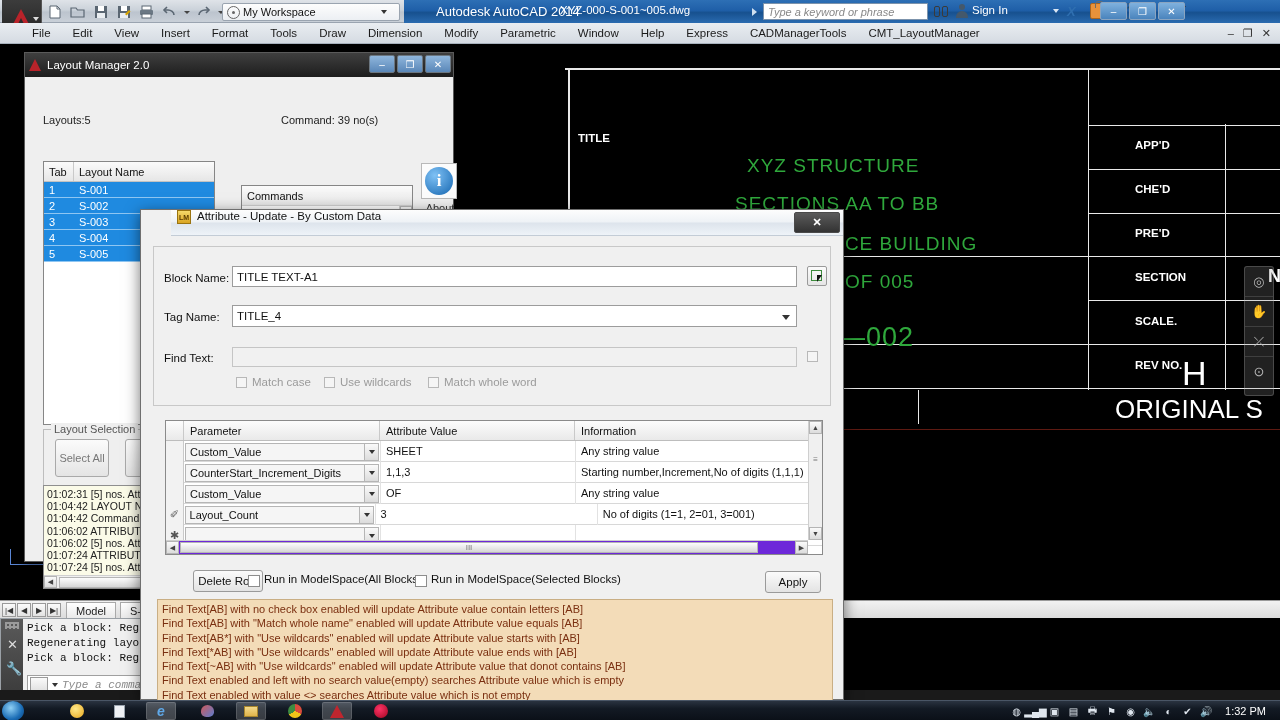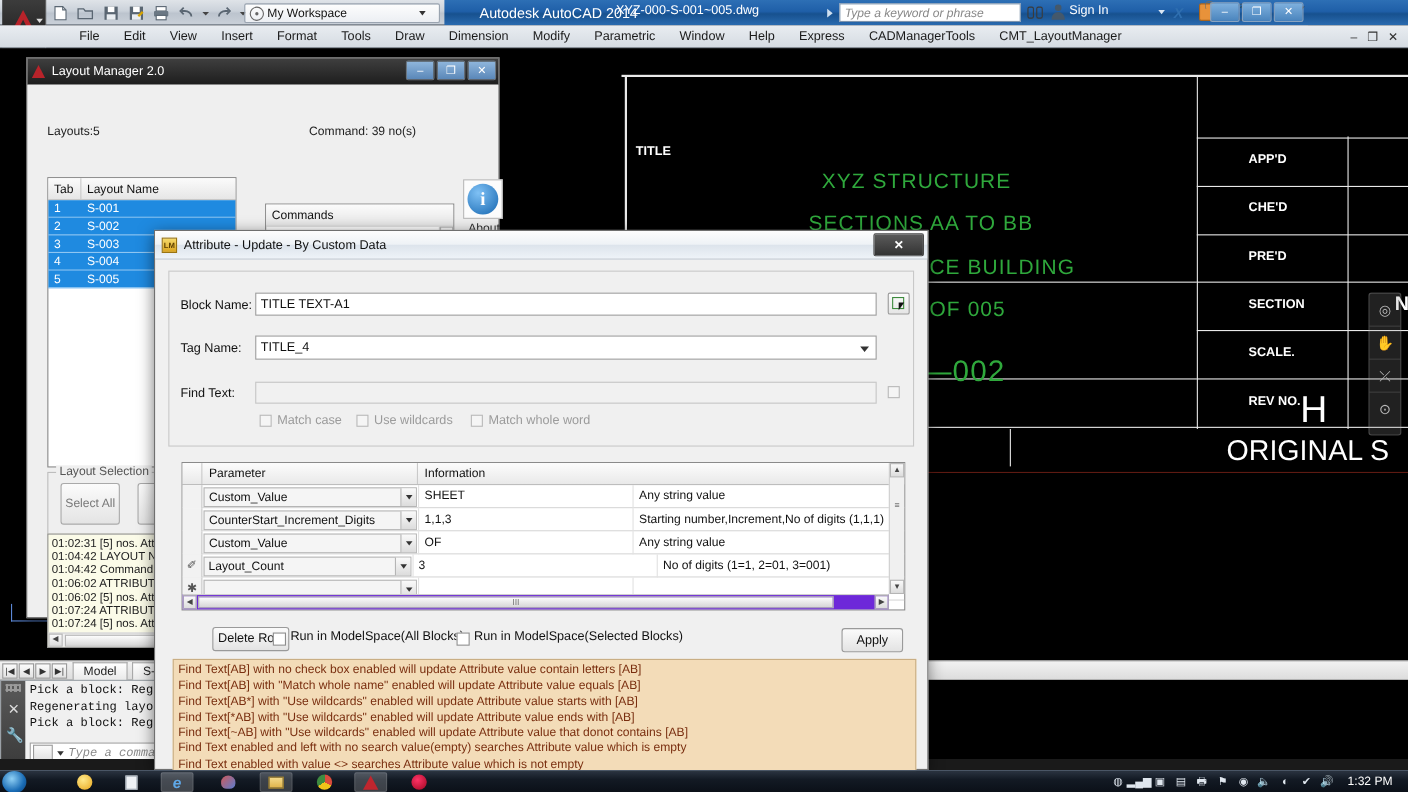--- a/index.html
+++ b/index.html
@@ -80,21 +80,21 @@
   .lock-icon:after{content:"";position:absolute;left:4px;top:-3px;width:7px;height:6px;border:1.5px solid #6b6b6b;border-bottom:0;border-radius:4px 4px 0 0;}
   .help-circ { position:absolute; left:1122px; top:3px; width:16px;height:16px;border:1.5px solid #3d5a74;border-radius:50%;color:#24506f;font-size:11px;font-weight:bold;text-align:center;line-height:13px;}
 
   .win-btns { position:absolute; right:4px; top:2px; display:flex; gap:2px;}
   .win-btn { width:27px;height:18px;border:1px solid #8aa4c0;border-radius:2px;
     background:linear-gradient(to bottom,#7fb1de,#4a84bd); color:#fff; font-size:10px;
     display:flex;align-items:center;justify-content:center; cursor:pointer;}
 
   .menubar { position:absolute; left:0; top:23px; width:1280px; height:21px;
     background: linear-gradient(to bottom,#e9edf1,#d5dbe2); border-bottom:1px solid #a8b2bd; }
-  .menubar .items { display:flex; align-items:center; height:21px; padding-left:21px; gap:0px;margin-left:40px;}
+  .menubar .items { display:flex; align-items:center; height:21px; padding-left:21px; gap:0px;}
   .menubar .mi { padding:0 11px; font-size:11.5px; color:#1a1a1a; line-height:21px; cursor:pointer; white-space:nowrap;}
   .mb-minmax { position:absolute; right:6px; top:4px; color:#333; font-size:11px; letter-spacing:3px;}
 
   
   .canvas { position:absolute; left:0; top:44px; width:1280px; height:556px; background:#000; overflow:hidden; }
   .cad-line { position:absolute; background:#e9e9e9; }
   .cad-green { position:absolute; color:#2fa83c; font-family:"Liberation Sans", sans-serif; white-space:nowrap; letter-spacing:1px;}
   .cad-white { position:absolute; color:#fff; font-weight:bold; white-space:nowrap; }
 
   .navbar-tool { position:absolute; right:6px; top:222px; width:30px; height:130px;
@@ -176,21 +176,21 @@
   .log-box { position:absolute; left:40px; top:432px; width:300px; height:102px;
      background:#fbfbe8; border:1px solid #8f8f8f; overflow:hidden; }
   .log-line { font-size:10.5px; color:#222; line-height:12.2px; white-space:nowrap; padding-left:3px;
      font-family:"Liberation Sans", sans-serif;}
   .log-hscroll { position:absolute; left:0; bottom:0; width:100%; height:13px; background:#f0f0f0; border-top:1px solid #d0d0d0;}
 
   
   #attr-dlg { position:absolute; left:140px; top:209px; width:704px; height:491px;
      background:#f0f0f0; border:1px solid #6f6f6f; box-shadow:0 4px 14px rgba(0,0,0,.55);}
   .ad-title { height:26px; background:linear-gradient(to bottom,#fdfdfd 0%,#eef2f6 48%,#dde4ec 52%,#eef3f8 100%);
-     border-bottom:1px solid #c3ccd6; display:flex; align-items:center; padding-left:6px; position:relative;}
+     border-bottom:1px solid #c3ccd6; display:flex; padding-left:6px; position:relative;margin-left:30px;}
   .ad-ico { width:14px;height:14px;background:linear-gradient(to bottom,#f5d96a,#d9a421); border:1px solid #9a7411;
      margin-right:6px; font-size:7px; color:#5a3d00; text-align:center; line-height:13px; font-weight:bold;}
   .ad-title .t { font-size:11.5px; color:#111; }
   .ad-close { position:absolute; right:3px; top:2px; width:46px;height:21px;
      background:linear-gradient(to bottom,#5b5b5b,#333); border:1px solid #4a4a4a; border-radius:2px;
      color:#fff; font-size:11px; font-weight:bold; display:flex; align-items:center; justify-content:center; cursor:pointer;}
 
   .ad-panel { position:absolute; left:12px; top:36px; width:678px; height:160px; border:1px solid #c8c8c8; background:#f0f0f0;}
   .ad-lbl { position:absolute; font-size:11.5px; color:#111; }
   .ad-input { position:absolute; background:#fff; border:1px solid #9c9c9c; font-size:11.5px; color:#111;
@@ -587,20 +587,21 @@
     <div class="cb-lbl" style="left:186px; top:129px;">Use wildcards</div>
     <div class="cb-sq" style="left:274px; top:130px;"></div>
     <div class="cb-lbl" style="left:290px; top:129px;">Match whole word</div>
   </div>
 
   <div class="grid-wrap" style="left:24px; top:210px;">
     <div class="dgv">
       <div class="dgv-head">
         <div class="hc" style="width:18px; padding-left:0;"></div>
         <div class="hc" style="width:196px;">Parameter</div>
+        <div class="hc" style="width:195px;">Attribute Value</div>
         <div class="hc" style="width:235px; border-right:none;">Information</div>
       </div>
       <div id="grid-rows">
           <div class="dgv-row">
             <div class="rh"></div>
             <div style="width: 196px;">
               <div class="cell-combo"><span>Custom_Value</span><span class="cbtn">
                   <i></i>
                 </span></div>
             </div>

